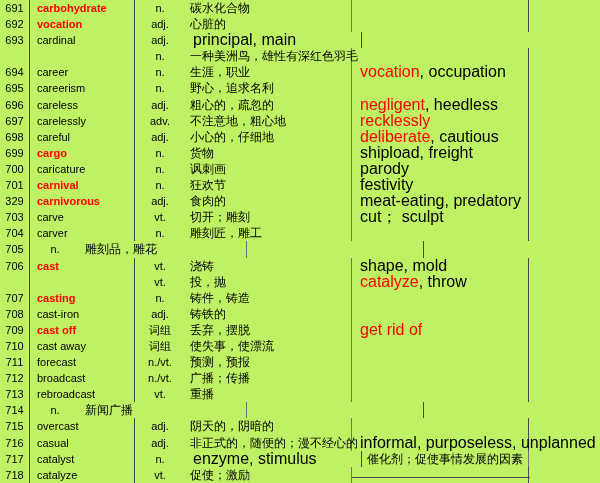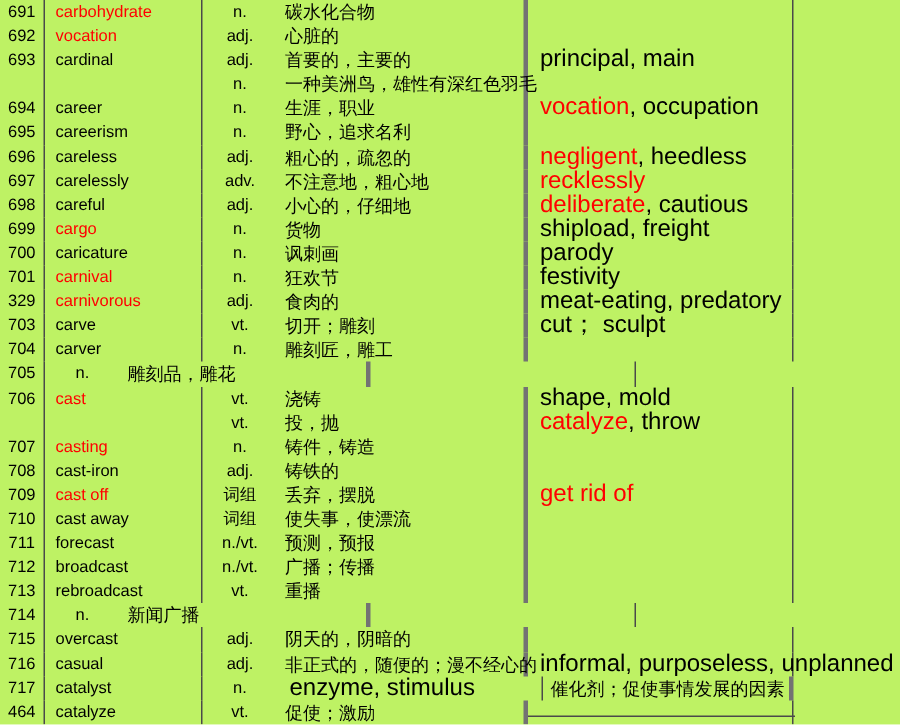--- a/index.html
+++ b/index.html
@@ -22,29 +22,29 @@
     border-right:1px solid #4a4a4a;
     text-align:center;
     font-size:11px;color:#000;
   }
   .c-word{
     width:105px;flex:0 0 105px;
     border-right:1px solid #4a4a4a;
     padding-left:7px;
     font-size:11px;color:#000;
   }
-  .c-word.hl{color:#ff0000;font-weight:normal;}
+  .c-word.hl{color:#ff0000;font-weight:bold;}
   .c-pos{
     width:50px;flex:0 0 50px;
     text-align:center;
     font-size:11px;color:#000;
   }
   .c-cn{
     width:167px;flex:0 0 167px;
-    border-right:3px solid #737373;
+    border-right:1px solid #737373;
     padding-left:5px;
     font-size:12px;color:#000;
   }
   .c-syn{
     width:177px;flex:0 0 177px;
     border-right:1px solid #4a4a4a;
     padding-left:8px;
     font-size:16px;color:#000;
   }
   .c-tail{flex:1 1 auto;}
@@ -74,21 +74,20 @@
         <div class="cell c-word hl">vocation</div>
         <div class="cell c-pos">adj.</div>
         <div class="cell c-cn">心脏的</div>
         <div class="cell c-syn"></div>
         <div class="cell c-tail"></div>
       </div>
       <div class="vrow">
         <div class="cell c-num">693</div>
         <div class="cell c-word">cardinal</div>
         <div class="cell c-pos">adj.</div>
-        <div class="cell c-cn">首要的，主要的</div>
         <div class="cell c-syn"><span>principal, main</span></div>
         <div class="cell c-tail"></div>
       </div>
       <div class="vrow">
         <div class="cell c-num"></div>
         <div class="cell c-word"></div>
         <div class="cell c-pos">n.</div>
         <div class="cell c-cn">一种美洲鸟，雄性有深红色羽毛</div>
         <div class="cell c-syn"></div>
         <div class="cell c-tail"></div>
@@ -285,21 +284,21 @@
       </div>
       <div class="vrow">
         <div class="cell c-num">717</div>
         <div class="cell c-word">catalyst</div>
         <div class="cell c-pos">n.</div>
         <div class="cell c-syn"><span>enzyme, stimulus</span></div>
         <div class="cell c-cn">催化剂；促使事情发展的因素</div>
         <div class="cell c-tail"></div>
       </div>
       <div class="vrow">
-        <div class="cell c-num">464</div>
+        <div class="cell c-num">718</div>
         <div class="cell c-word">catalyze</div>
         <div class="cell c-pos">vt.</div>
         <div class="cell c-cn">促使；激励</div>
         <div class="cell c-syn"></div>
         <div class="cell c-tail"></div>
       </div>
     </div>
   <div id="syn-bottom-line"></div>
 </div>
 

